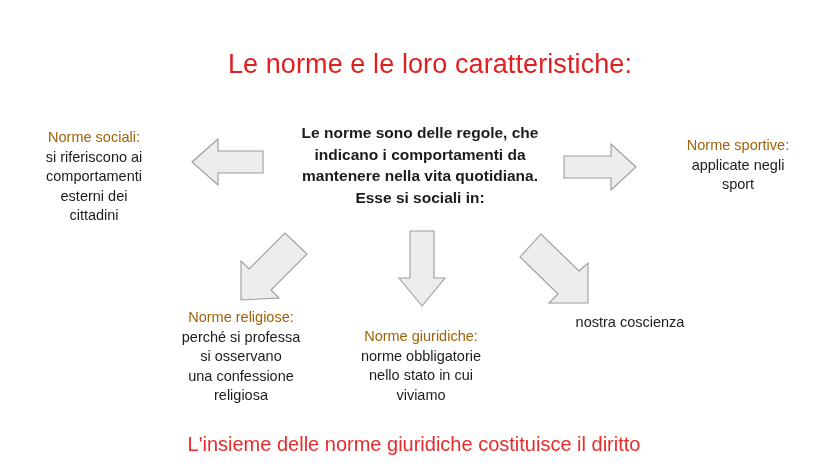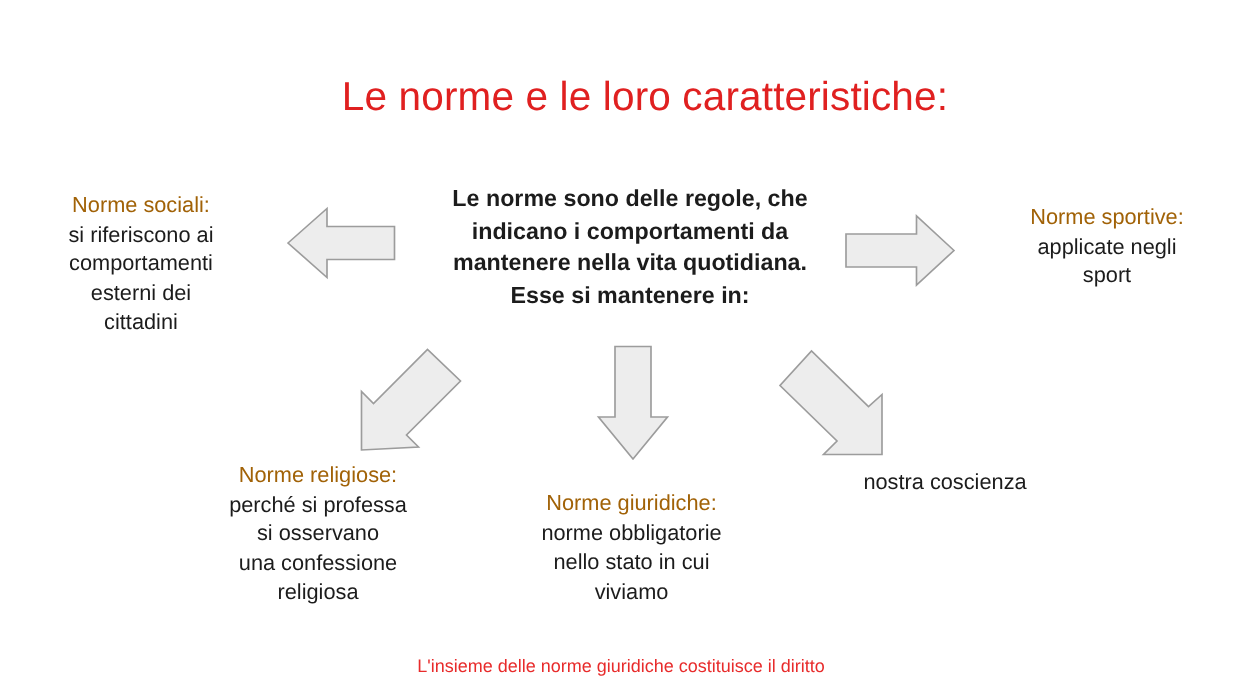--- a/index.html
+++ b/index.html
@@ -72,21 +72,21 @@
     width: 176px;
   }
   
   .block-sportive {
     left: 652px;
     top: 136px;
     width: 172px;
   }
   
   .block-religiose {
-    left: 122px;
+    left: 151px;
     top: 308px;
     width: 180px;
   }
   
   .block-giuridiche {
     left: 336px;
     top: 327px;
     width: 170px;
   }
   
@@ -96,21 +96,21 @@
     width: 176px;
   }
 
   
   .footer-text {
     position: absolute;
     left: 0;
     top: 434px;
     width: 828px;
     text-align: center;
-    font-size: 12px;
+    font-size: 20px;
     line-height: 20px;
     color: #E82B2B;
     white-space: nowrap;
   }
 
   
   .arrow {
     position: absolute;
   }
   .arrow svg {
@@ -134,21 +134,21 @@
 <body>
 
 <div id="slide">
 
   <div class="slide-title">Le norme e le loro caratteristiche:</div>
 
   <div class="textblock center-text">
     <span class="body-line">Le norme sono delle regole, che</span>
     <span class="body-line">indicano i comportamenti da</span>
     <span class="body-line">mantenere nella vita quotidiana.</span>
-    <span class="body-line">Esse si mantenere in:</span>
+    <span class="body-line">Esse si sociali in:</span>
   </div>
 
   <div class="arrow arrow-left">
     <svg width="72" height="52" viewBox="0 0 72 52" aria-hidden="true">
       <polygon class="arrow-shape" points="0,26 26,3 26,15 71,15 71,37 26,37 26,49"></polygon>
     </svg>
   </div>
 
   <div class="arrow arrow-right">
     <svg width="74" height="50" viewBox="0 0 74 50" aria-hidden="true">

